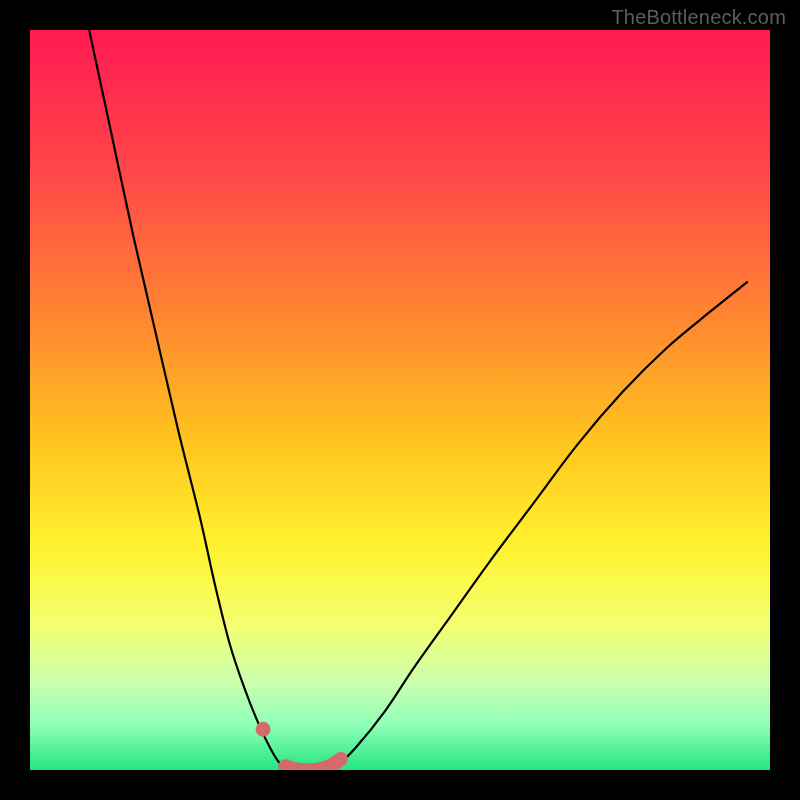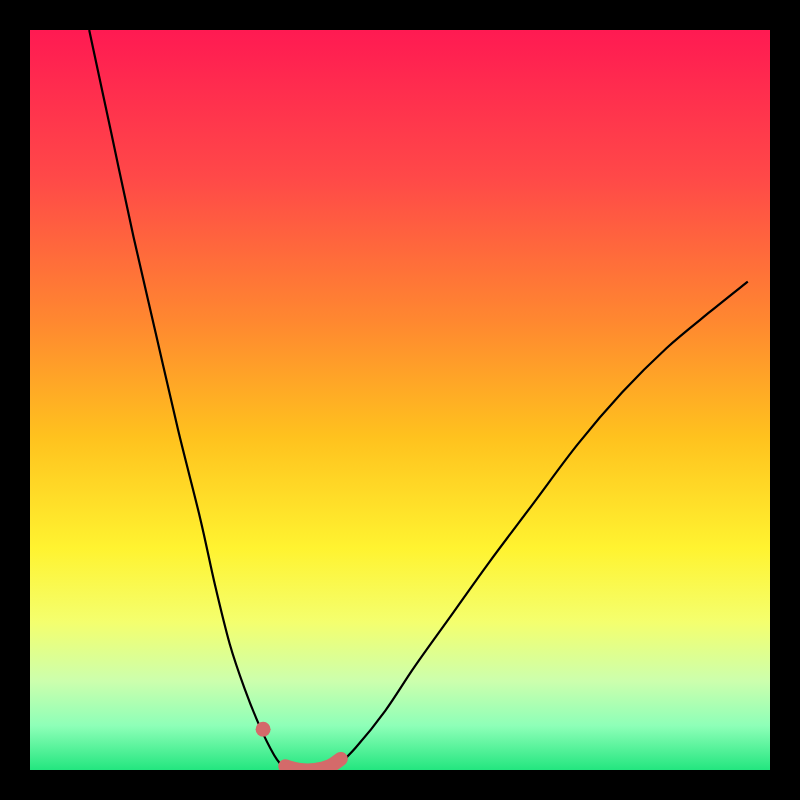--- a/index.html
+++ b/index.html
@@ -33,20 +33,21 @@
     left: 0;
     top: 0;
     width: 800px;
     height: 800px;
   }
 </style>
 </head>
 <body>
 
 <div class="stage">
+  <div class="watermark">TheBottleneck.com</div>
 
   <svg class="plot" viewBox="0 0 800 800" preserveAspectRatio="none">
     <defs>
       <linearGradient id="bg" x1="0" y1="0" x2="0" y2="1">
           <stop offset="0%" stop-color="#ff1a52"></stop>
           <stop offset="20%" stop-color="#ff4948"></stop>
           <stop offset="40%" stop-color="#ff8a2f"></stop>
           <stop offset="55.00000000000001%" stop-color="#ffc21e"></stop>
           <stop offset="70%" stop-color="#fff330"></stop>
           <stop offset="80%" stop-color="#f4ff6e"></stop>

